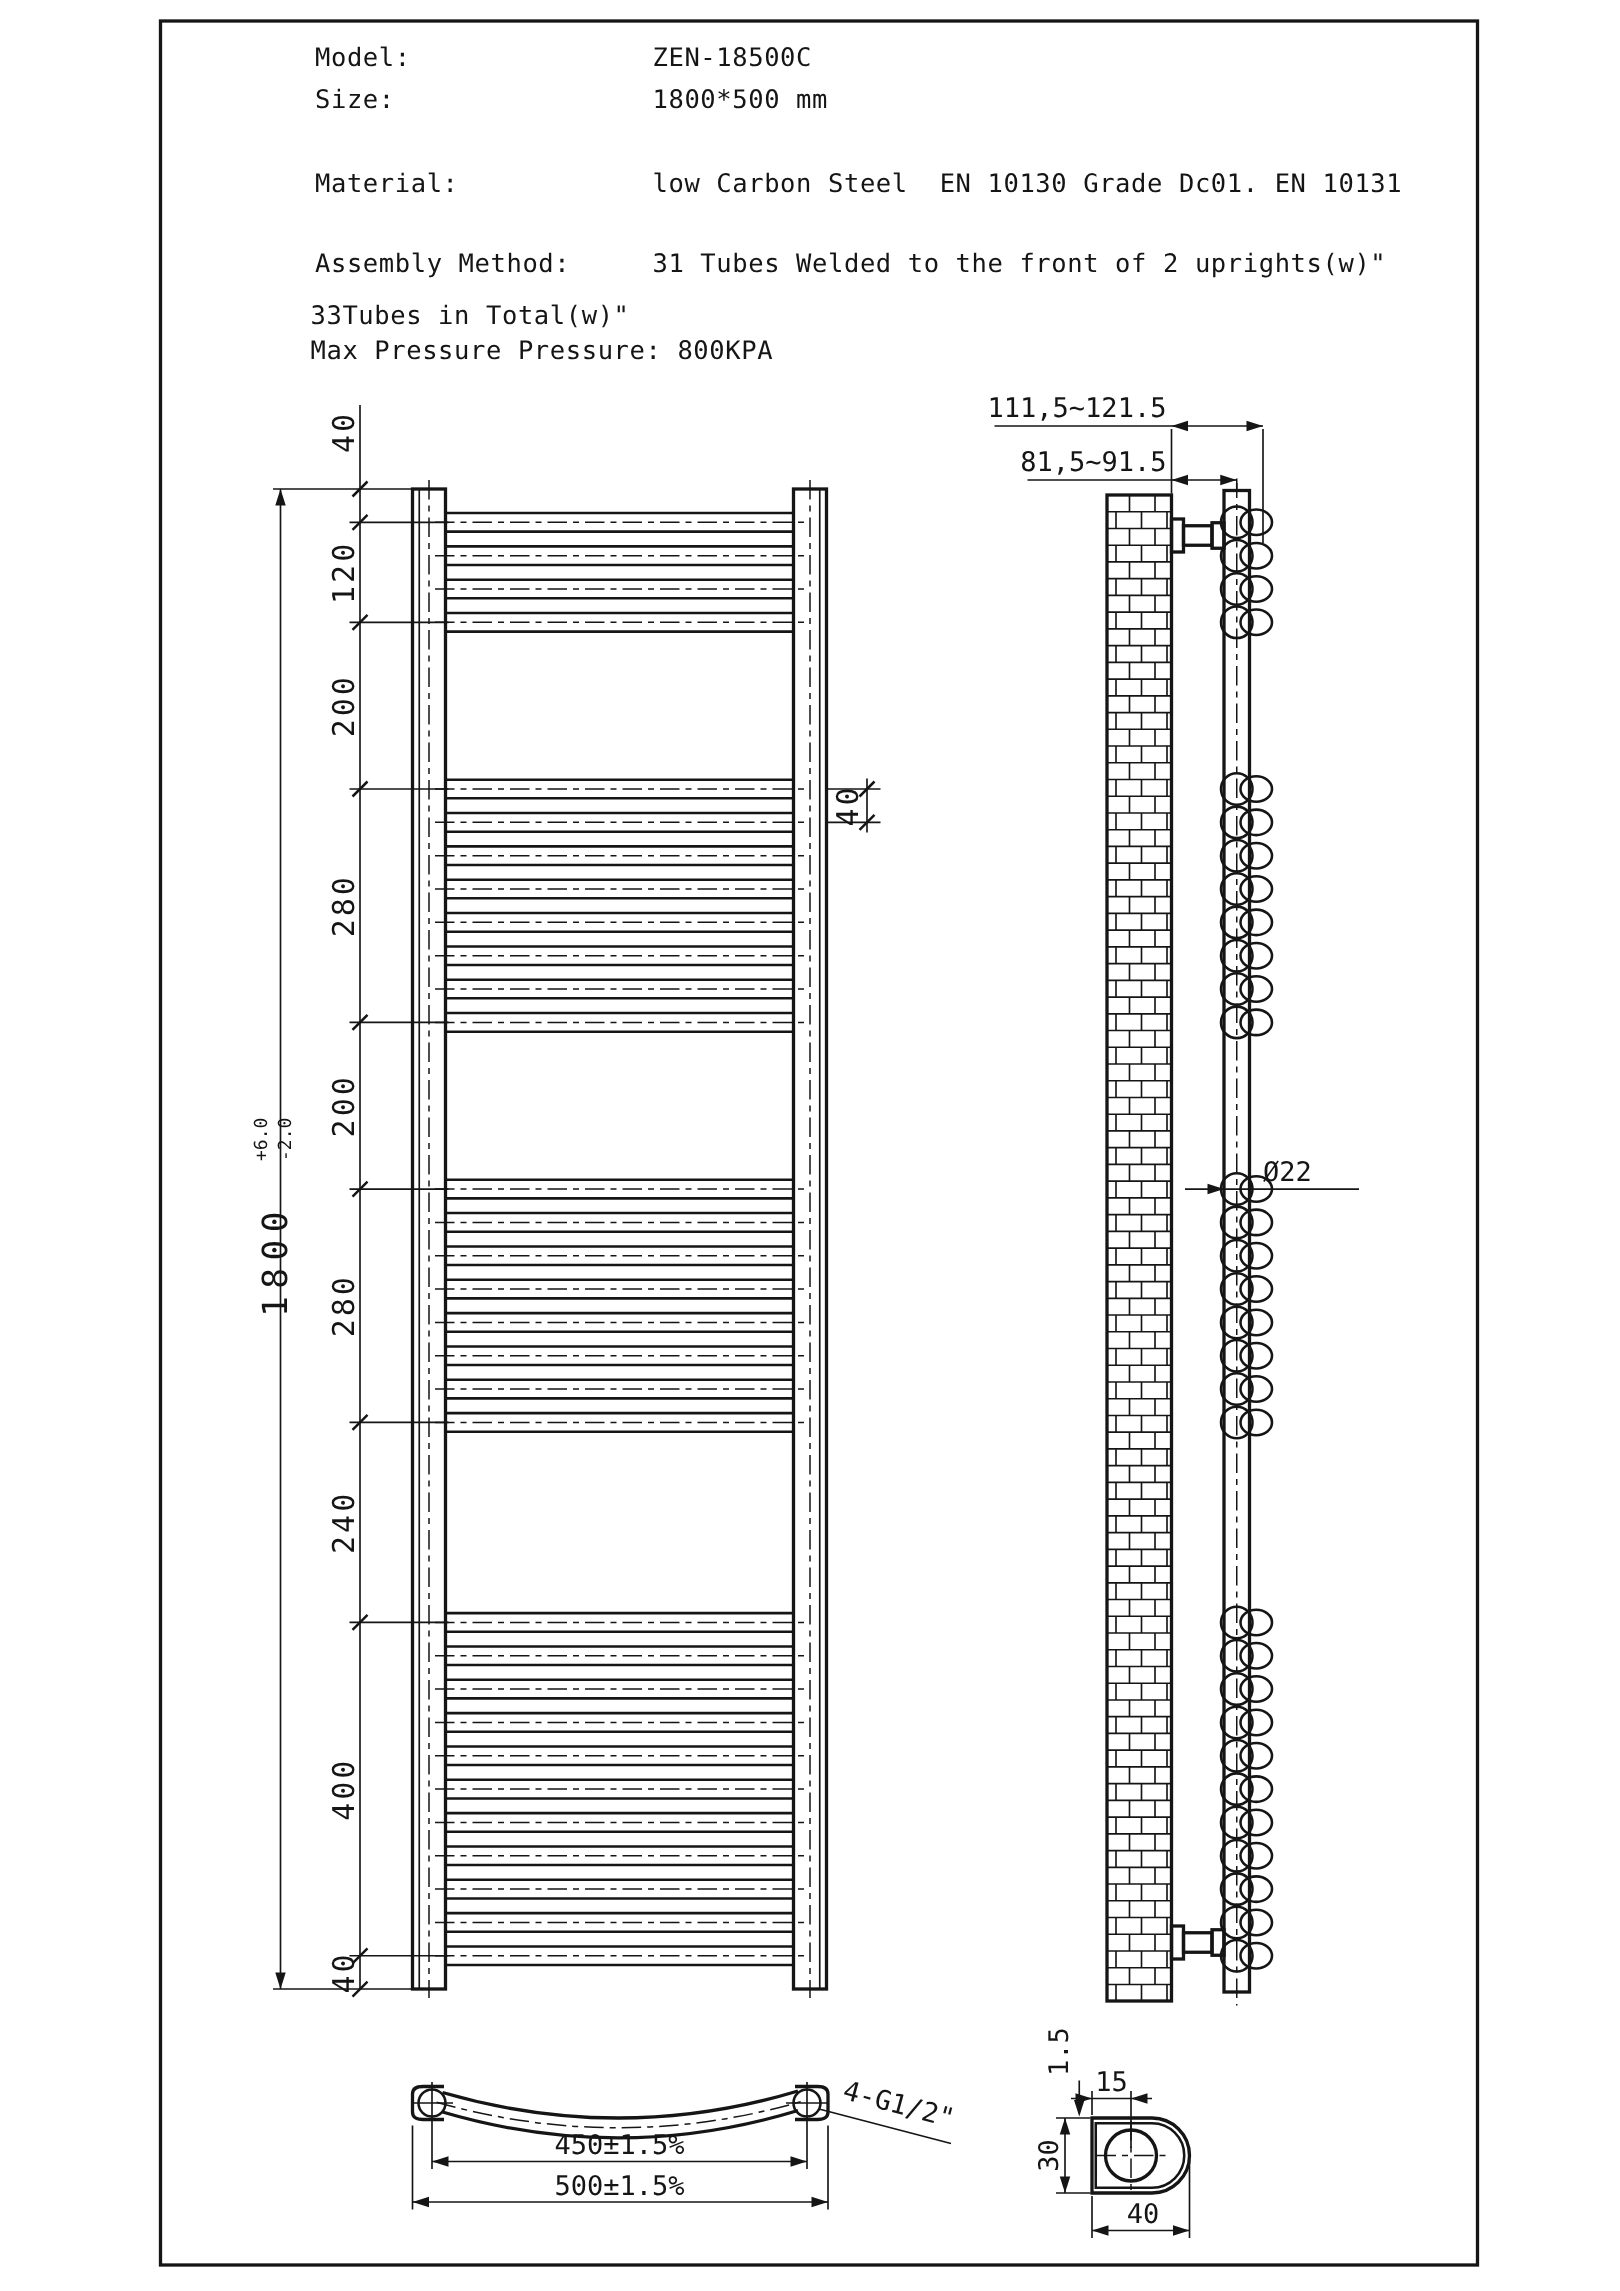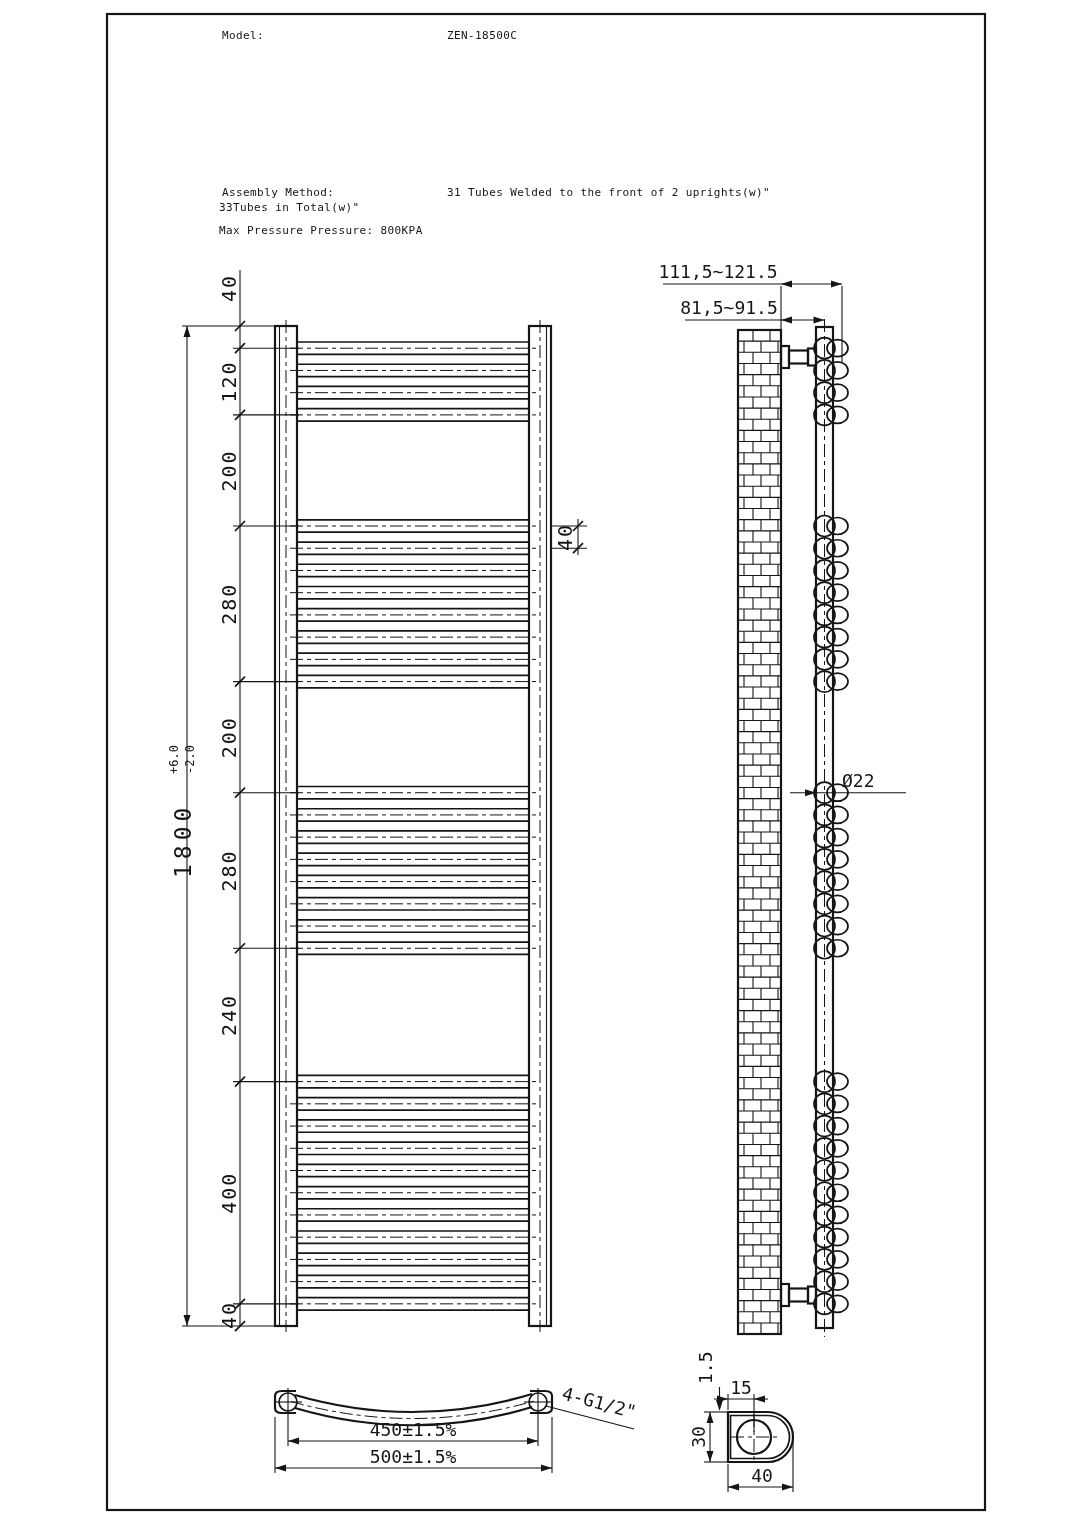--- a/index.html
+++ b/index.html
@@ -1,39 +1,41 @@
 <!DOCTYPE html>
 <html><head>
 <meta charset="utf-8">
 <style>
   html,body{margin:0;padding:0;background:#fff;}
   .sheet{position:relative;width:1080px;height:1527px;background:#fff;
          font-family:"DejaVu Sans Mono",monospace;color:#151515;overflow:hidden;}
-  .hdr-row{position:absolute;white-space:pre;font-size:11px;letter-spacing:.4px;margin-left:12px;}
+  .hdr-row{position:absolute;white-space:pre;font-size:17px;letter-spacing:.4px;}
   .hdr-row .lbl{display:inline-block;width:225px;}
   svg{position:absolute;left:0;top:0;}
   .thick{stroke:#151515;stroke-width:2.2;fill:none;}
   .med{stroke:#151515;stroke-width:1.7;fill:none;}
   .thin{stroke:#151515;stroke-width:1.1;fill:none;}
   .cl{stroke:#151515;stroke-width:1;fill:none;stroke-dasharray:13 4 4 4;}
   .tick{stroke:#151515;stroke-width:1.7;}
   .arr{fill:#151515;stroke:none;}
   text{fill:#151515;font-family:"DejaVu Sans Mono",monospace;}
   .dt{font-size:18px;}
   .dl{font-size:20px;letter-spacing:2px;}
   .big{font-size:23px;letter-spacing:5px;}
   .sm{font-size:12px;letter-spacing:0;}
 </style>
 </head>
 <body>
 
 <div class="sheet">
 
   <div class="hdr-row" style="left:210px;top:29px"><span class="lbl">Model:</span><span>ZEN-18500C</span></div>
-  <div class="hdr-row" style="left:210px;top:186px"><span class="lbl">Assembly Method:</span><span>31 Tubes Welded to the front of 2 uprights(w)"</span></div>
+  <div class="hdr-row" style="left:210px;top:57px"><span class="lbl">Size:</span><span>1800*500 mm</span></div>
+  <div class="hdr-row" style="left:210px;top:113px"><span class="lbl">Material:</span><span>low Carbon Steel  EN 10130 Grade Dc01. EN 10131</span></div>
+  <div class="hdr-row" style="left:210px;top:166px"><span class="lbl">Assembly Method:</span><span>31 Tubes Welded to the front of 2 uprights(w)"</span></div>
   <div class="hdr-row" style="left:207px;top:201px">33Tubes in Total(w)"</div>
   <div class="hdr-row" style="left:207px;top:224px">Max Pressure Pressure: 800KPA</div>
 
   <svg id="dwg" width="1080" height="1527" viewBox="0 0 1080 1527">
 
     <rect class="thick" x="107" y="14" width="878" height="1496"></rect>
 
     <g>
       <g id="fv-tubes">
           <line x1="298" y1="342.024" x2="528" y2="342.024" class="med"></line>

